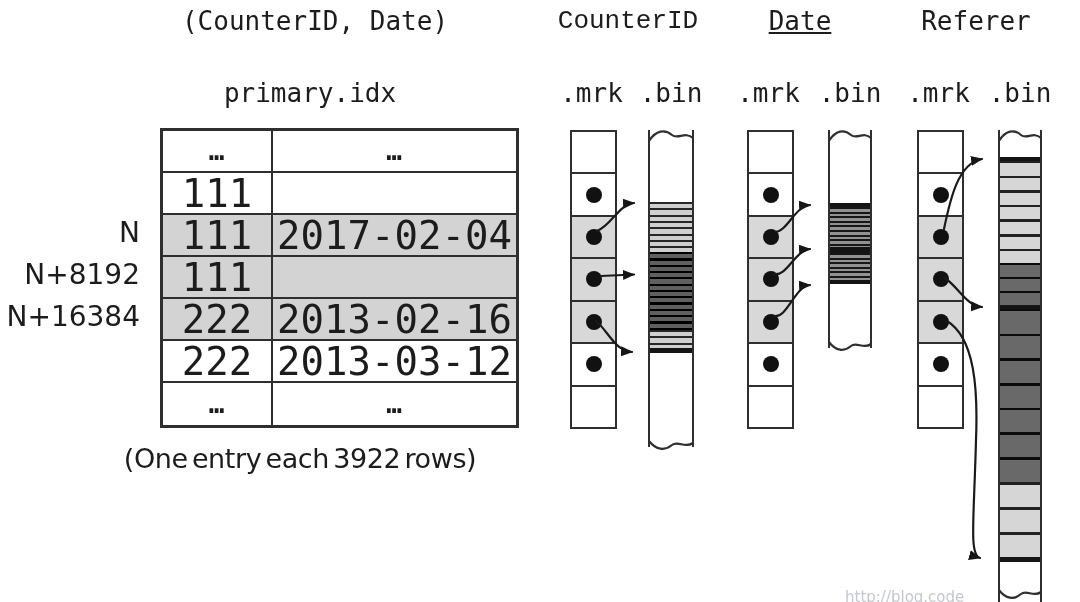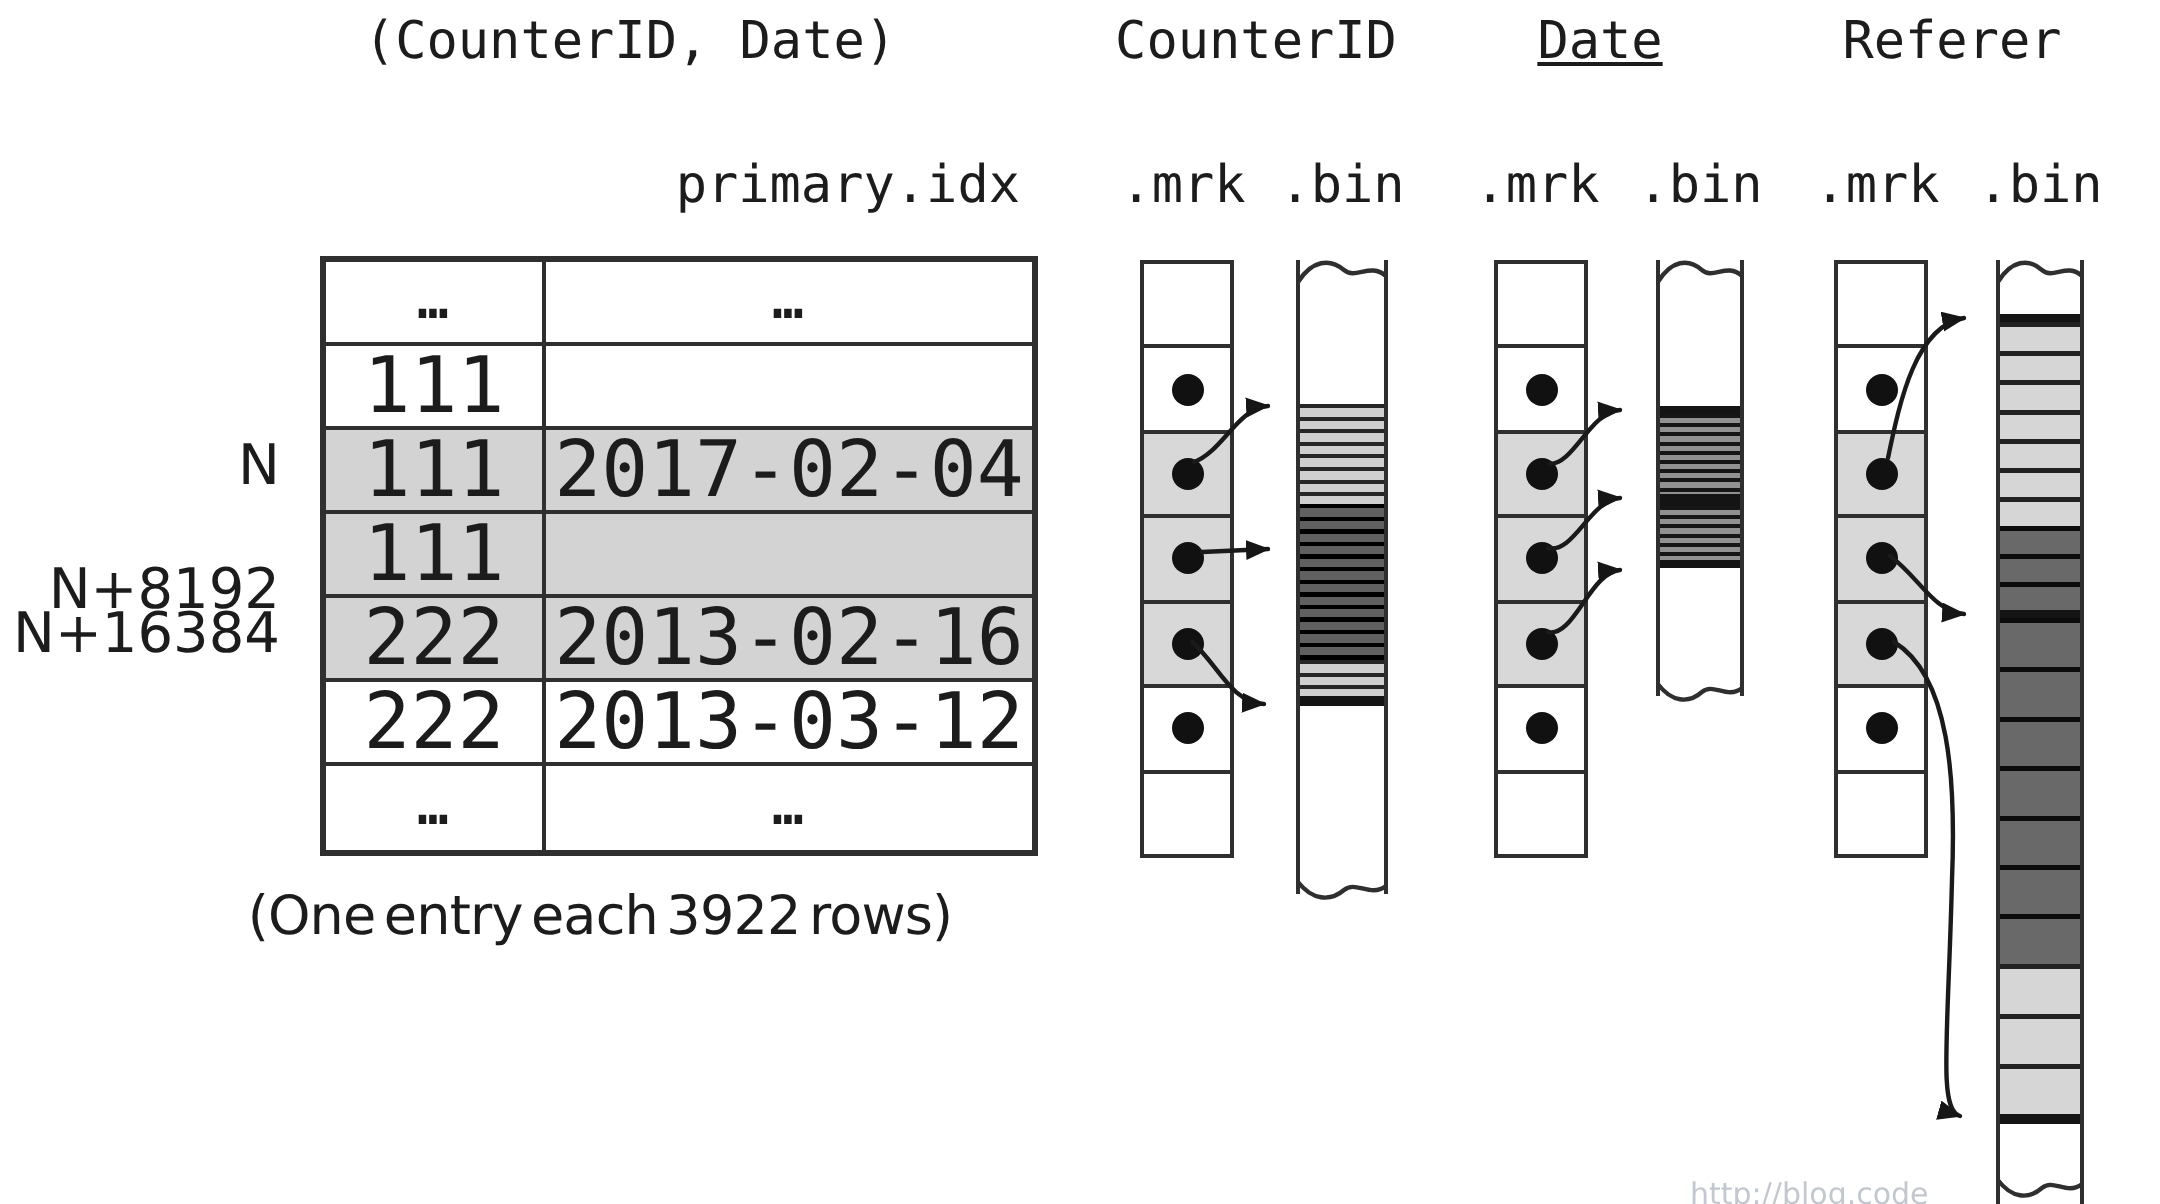--- a/index.html
+++ b/index.html
@@ -12,21 +12,21 @@
     --bin-light:#cfcfcf; --bin-dark:#606060;
     --block-light:#d6d6d6; --block-dark:#696969; --dot:#111;
   }
   .abs{position:absolute;}
   .lbl{position:absolute;text-align:center;white-space:nowrap;}
   .mono-big{font-size:26px;letter-spacing:0px;}
   .sans{font-family:"DejaVu Sans","Liberation Sans",sans-serif;}
 
   
   .sort-key{left:115px;top:6px;width:400px;}
-  .primary-idx{left:110px;top:78px;width:400px;text-align:right;}
+  .primary-idx{left:110px;top:78px;width:400px;}
 
   
   #index-table{
     left:160px;top:128px;width:353px;height:294px;
     border:3px solid var(--line);box-sizing:content-box;background:#fff;
   }
   .t-row{display:flex;height:42px;box-sizing:border-box;border-bottom:2px solid var(--line);}
   .t-row:last-child{border-bottom:none;}
   .t-row.hl{background:var(--hl);}
   .t-cell{box-sizing:border-box;display:flex;align-items:center;justify-content:center;
@@ -96,27 +96,27 @@
         <div class="t-cell c1">222</div>
         <div class="t-cell c2">2013-03-12</div>
       </div>
       <div class="t-row">
         <div class="t-cell c1 dots">…</div>
         <div class="t-cell c2 dots">…</div>
       </div>
     </div>
   <div id="row-labels">
       <div class="row-label sans" style="top: 216px;">N</div>
-      <div class="row-label sans" style="top: 258px; margin-top: 20px;">N+8192</div>
+      <div class="row-label sans" style="top: 258px;">N+8192</div>
       <div class="row-label sans" style="top: 300px;">N+16384</div>
     </div>
   <div id="caption" class="lbl sans">(One entry each 3922 rows)</div>
 
   <div id="column-groups">
-      <div class="lbl mono-big" style="left: 478px; top: 6px; width: 300px;">CounterID</div>
+      <div class="lbl mono-big" style="left: 478px; top: 6px; width: 300px; font-family: Liberation Mono, monospace;">CounterID</div>
       <div class="lbl mono-big" style="left: 531.5px; top: 78px; width: 120px;">.mrk</div>
       <div class="lbl mono-big" style="left: 611px; top: 78px; width: 120px;">.bin</div>
       <div class="mrk-box" style="left: 570px; top: 130px;">
         <div class="mrk-cell"></div>
         <div class="mrk-cell">
           <div class="dot"></div>
         </div>
         <div class="mrk-cell hl">
           <div class="dot"></div>
         </div>

